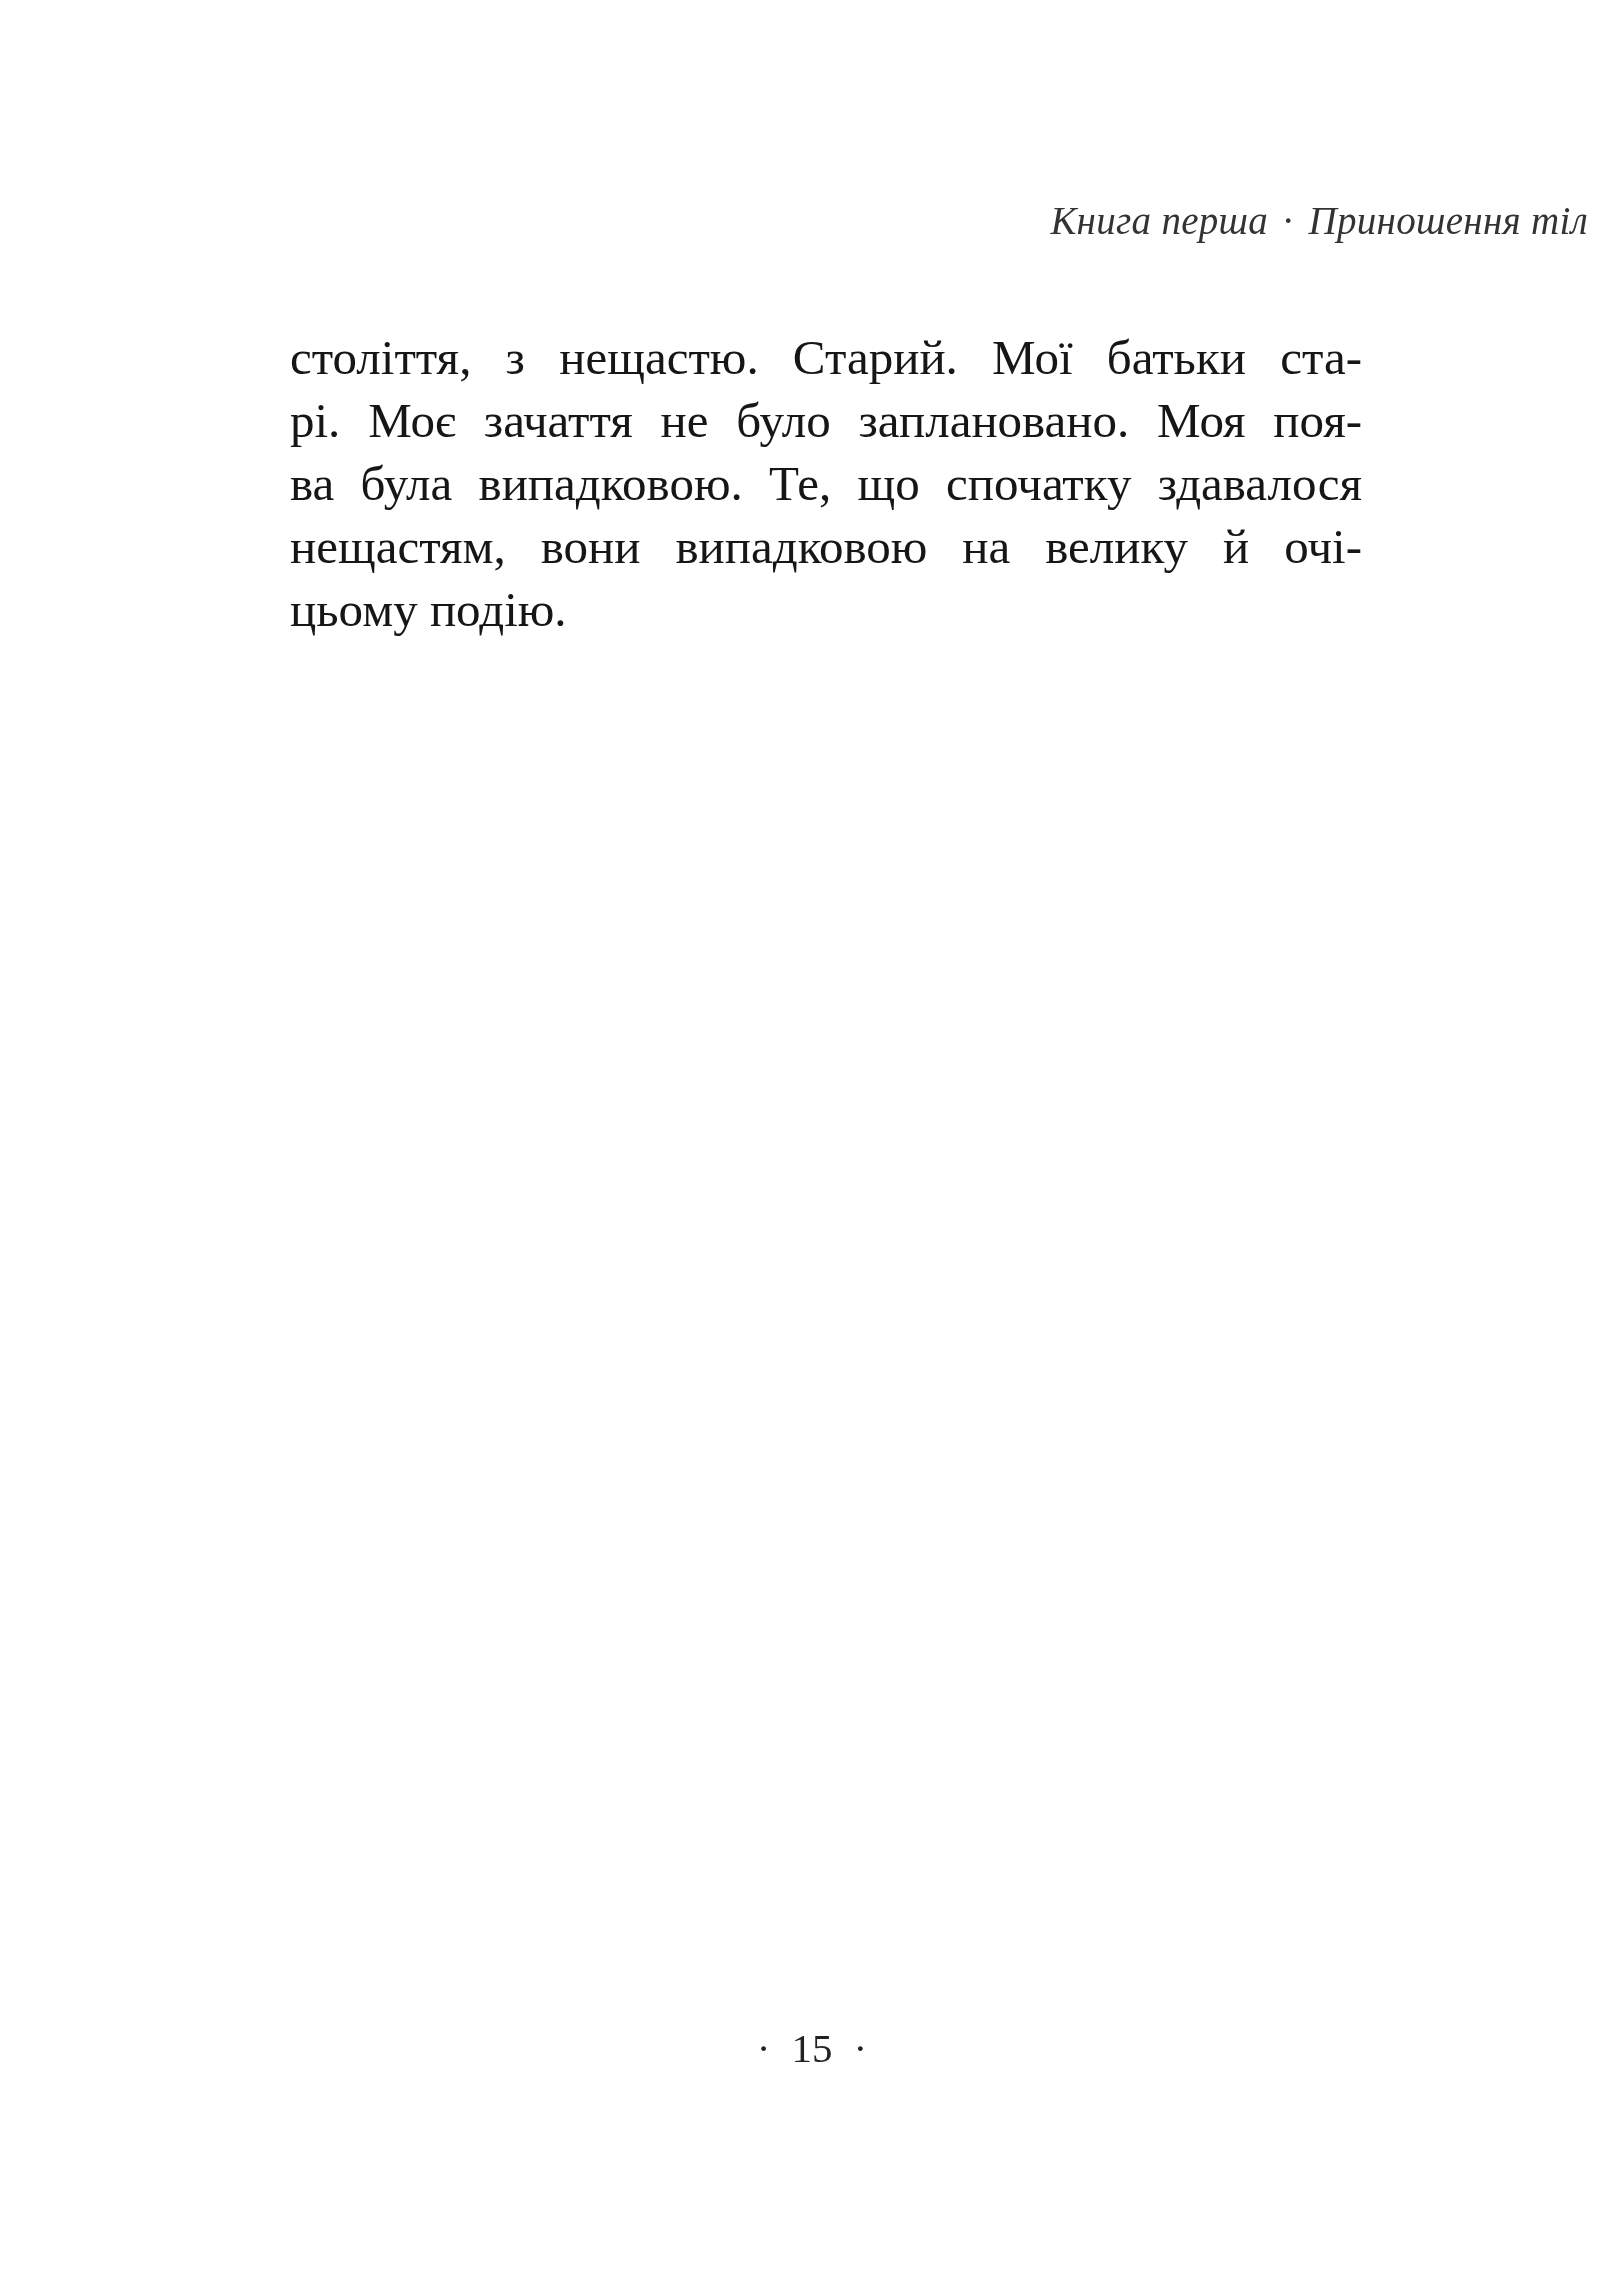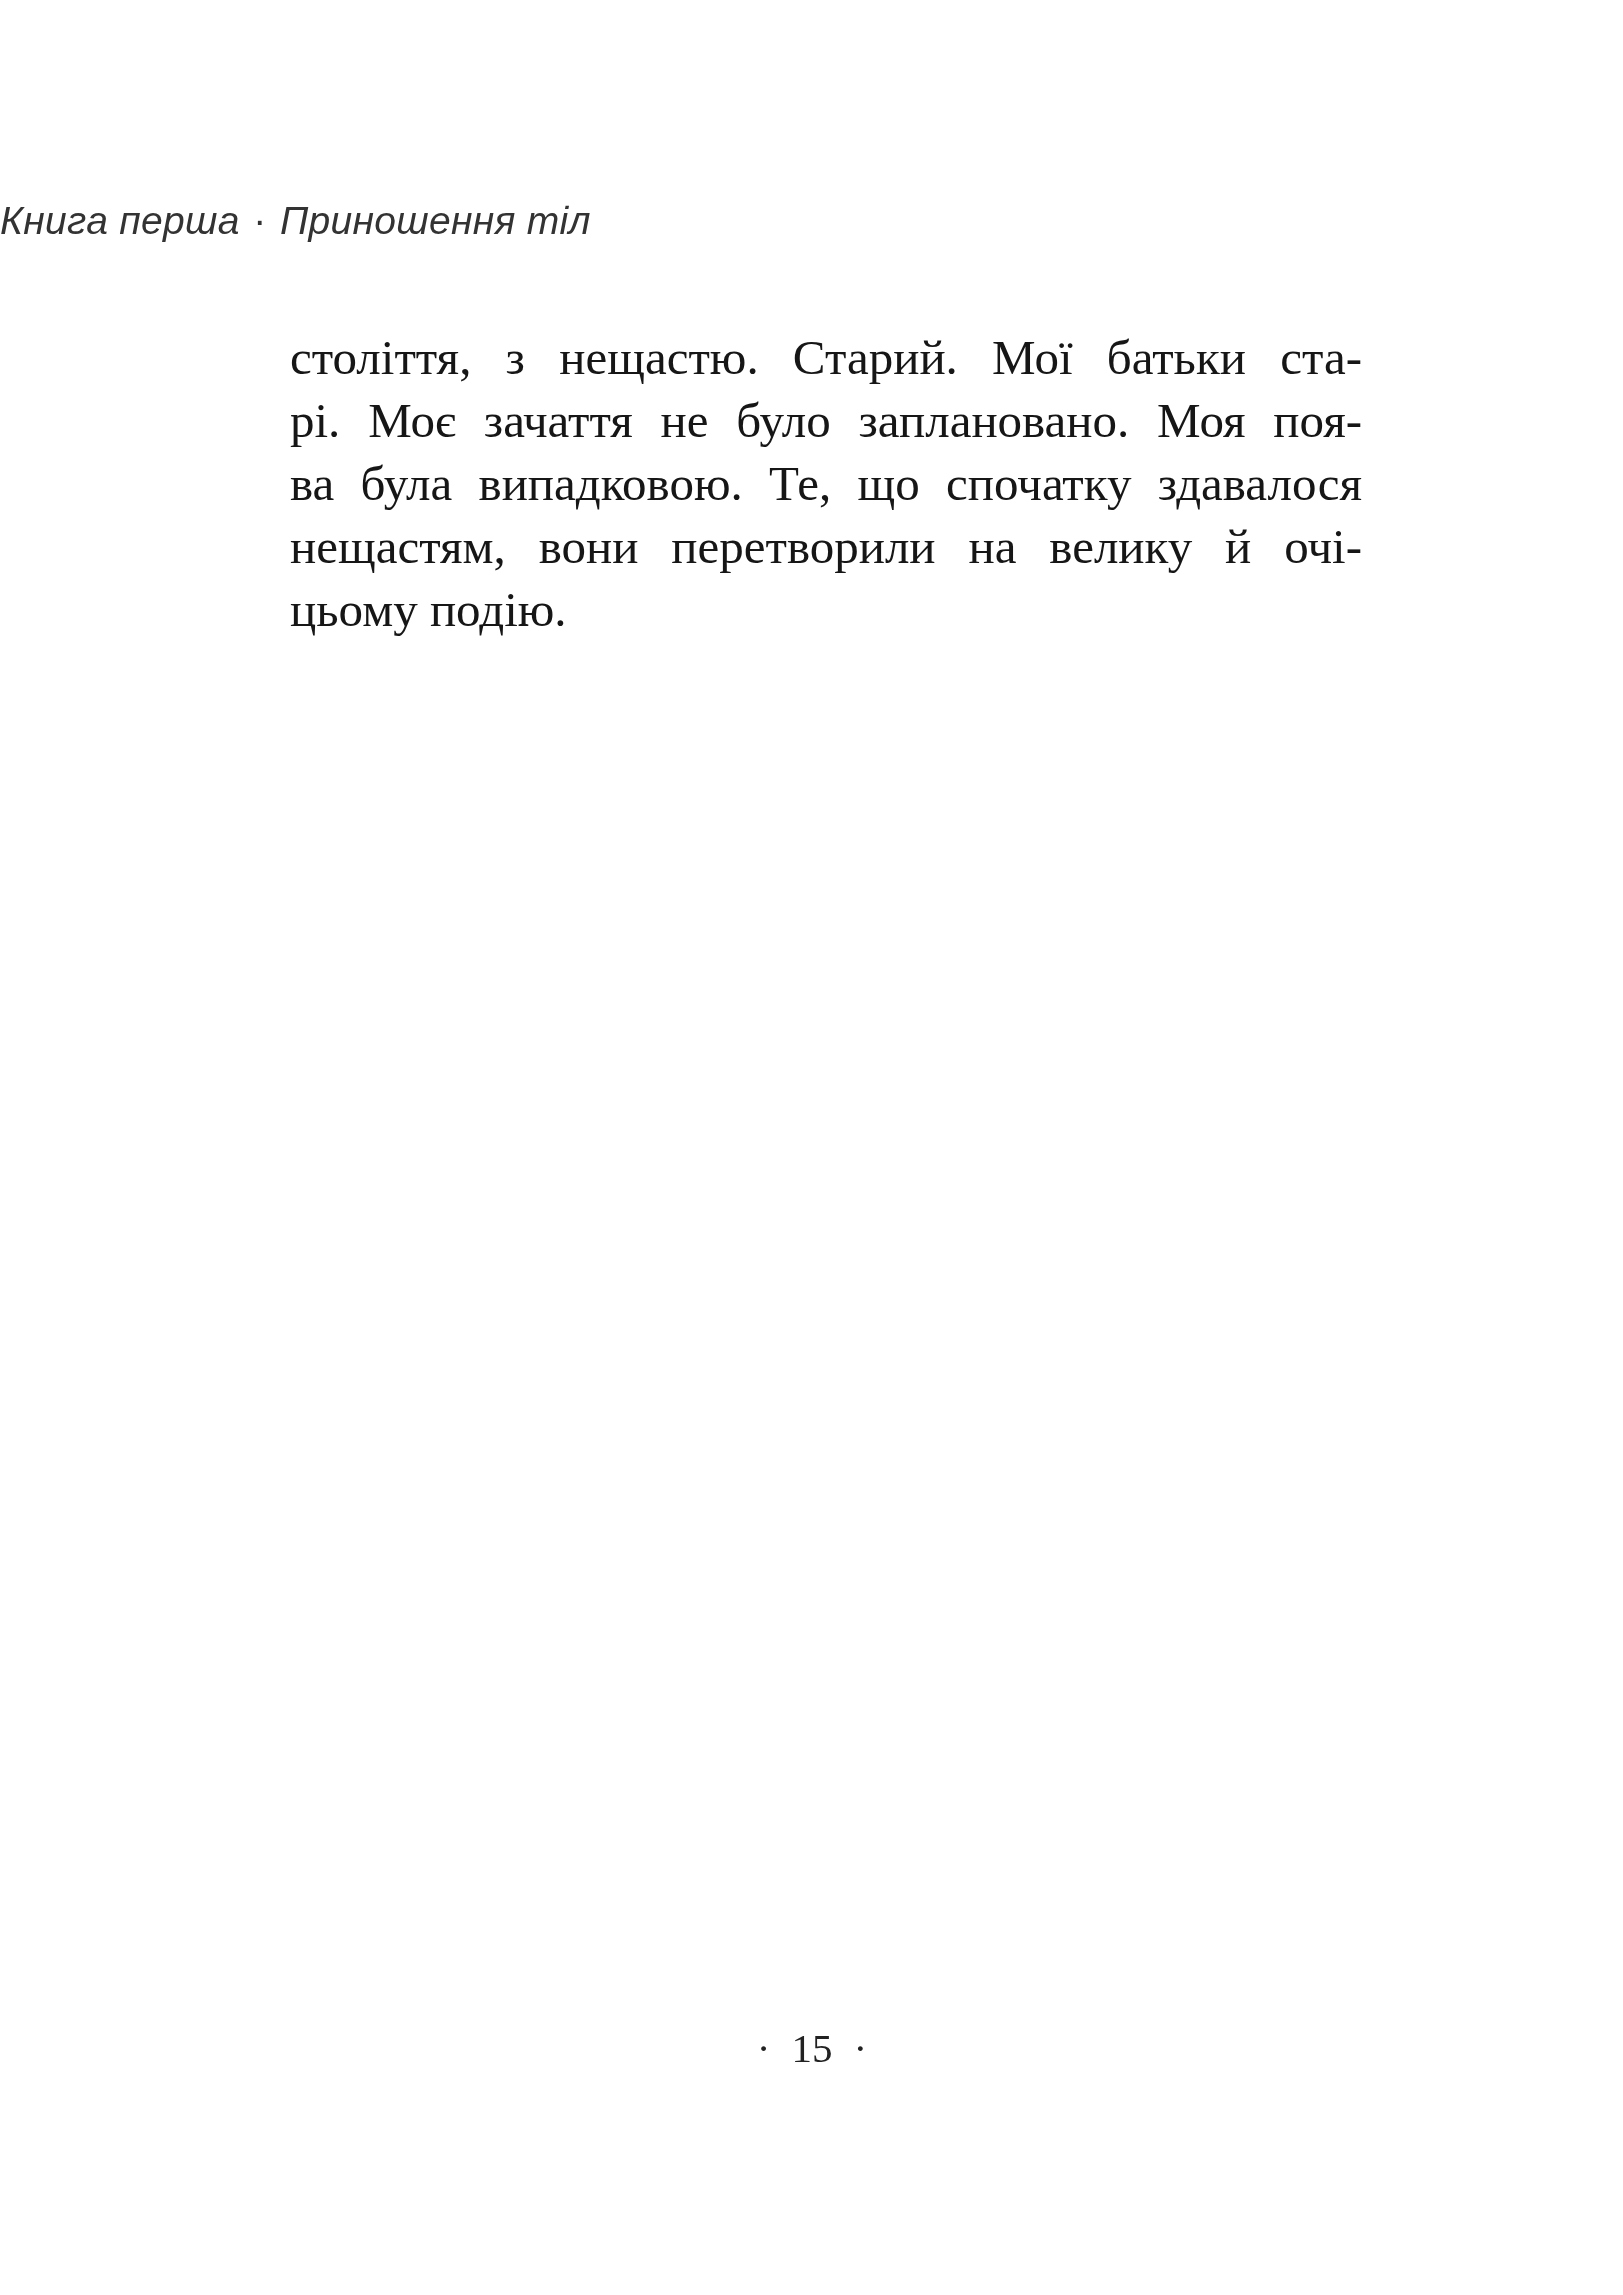--- a/index.html
+++ b/index.html
@@ -13,22 +13,22 @@
       position: relative;
       overflow: hidden;
       color: #1a1a1a;
       font-family: "DejaVu Serif", "Liberation Serif", serif;
     }
     .running-head {
       position: absolute;
       top: 195px;
       left: 0;
       width: 1588px;
-      text-align: left;
-      font-family: Liberation Sans, sans-serif;
+      text-align: right;
+      font-family: Liberation Serif, serif;
       font-style: italic;
       font-size: 39px;
       line-height: 51px;
       color: #333333;
       letter-spacing: 0.3px;
     }
     .running-head .sep {
       display: inline-block;
       margin: 0 13.5px;
       font-style: normal;
@@ -80,21 +80,21 @@
 
 <div class="running-head">
   <span>Книга перша</span><span class="sep">·</span><span>Приношення тіл</span>
 </div>
 
 <div class="body-text">
   <p class="para">
     <span class="line">століття, з нещастю. Старий. Мої батьки ста-</span>
     <span class="line">рі. Моє зачаття не було заплановано. Моя поя-</span>
     <span class="line">ва була випадковою. Те, що спочатку здавалося</span>
-    <span class="line">нещастям, вони перетворили на велику й очі-</span>
+    <span class="line">нещастям, вони випадковою на велику й очі-</span>
     <span class="line last">цьому подію.</span>
   </p>
 </div>
 
 <div class="folio">
   <span>·</span><span class="num">15</span><span>·</span>
 </div>
 
 
 </body></html>

